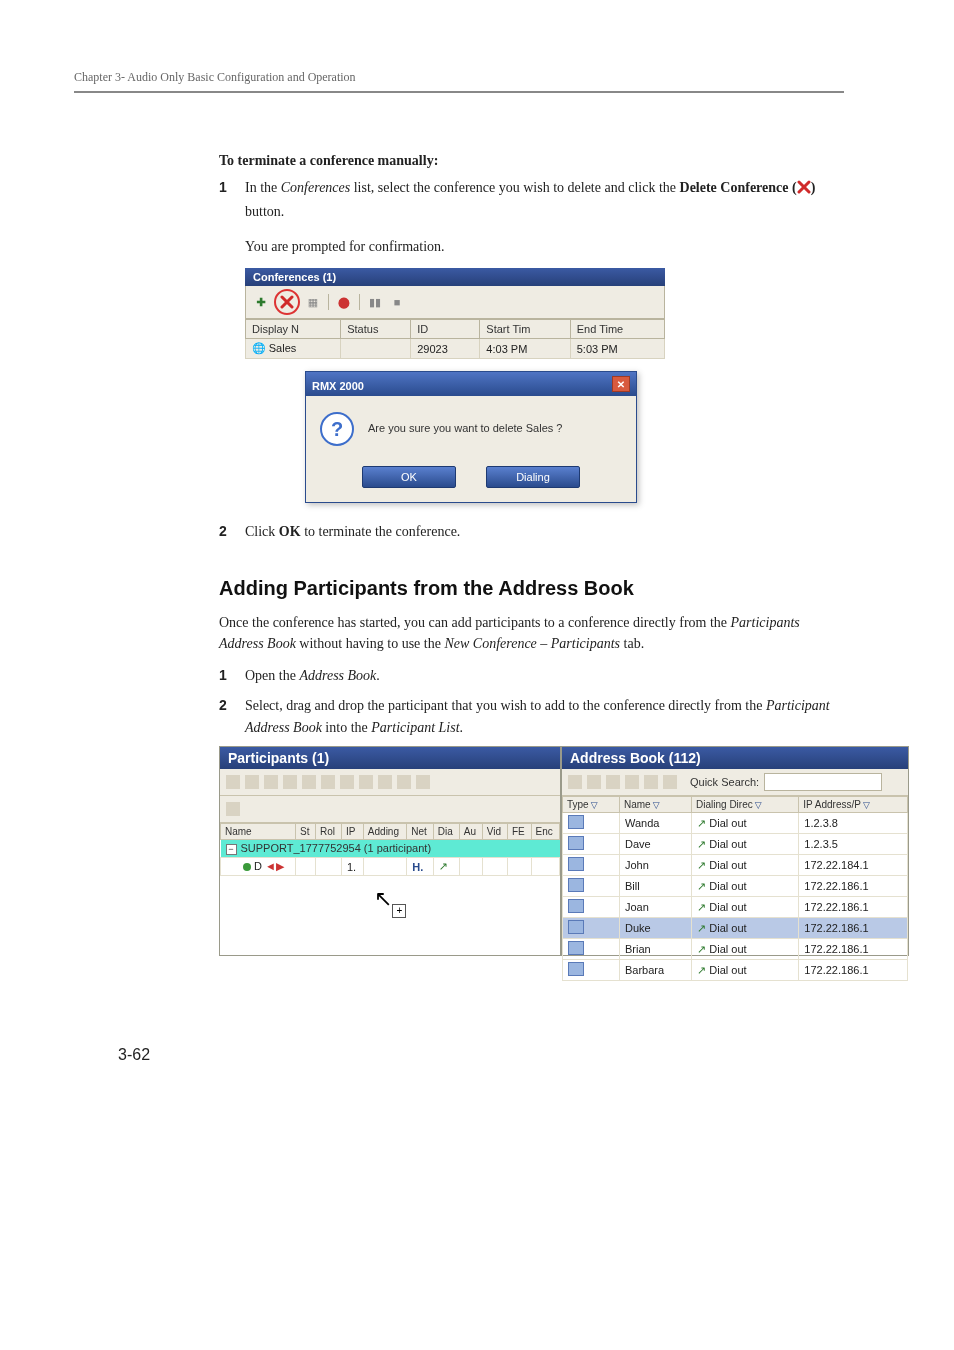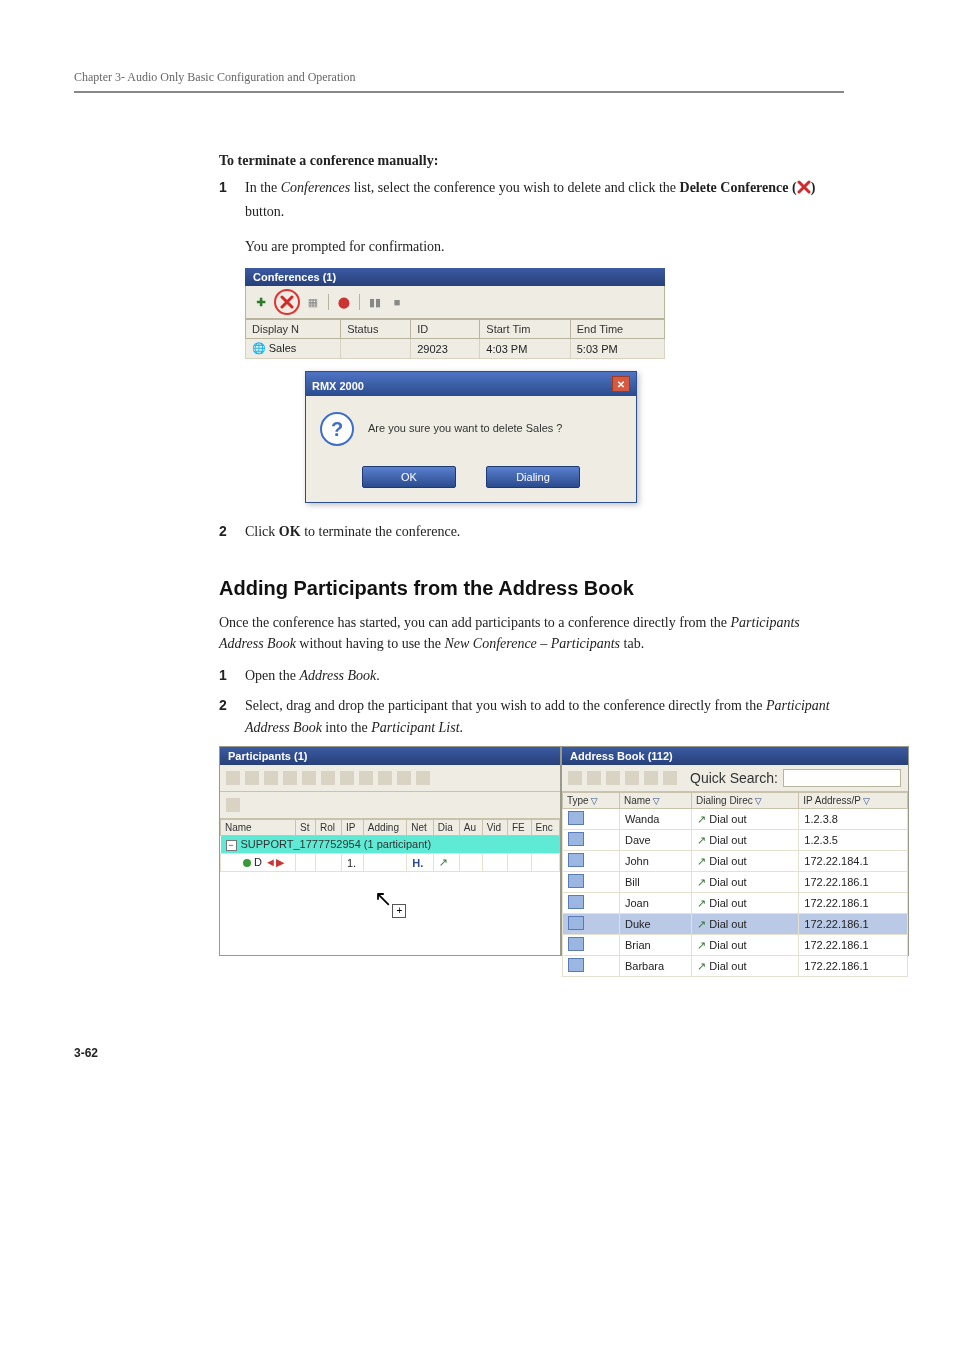--- a/index.html
+++ b/index.html
@@ -65,23 +65,24 @@
     margin: 34px 0 12px 0;
     color: #111;
   }
   .para {
     font-size: 14px;
     line-height: 1.55;
     margin: 0 0 10px 0;
   }
   .page-num {
     font-family: Arial, Helvetica, sans-serif;
-    font-weight: bold;
-    font-size: 12px;
+    font-weight: normal;
+    font-size: 16px;
     margin-top: 90px;
+    margin-left: 44px;
   }
 
   
   .shot1 {
     width: 420px;
     font-family: Tahoma, Arial, sans-serif;
     font-size: 11px;
     margin: 6px 0 18px 26px;
   }
   .conf-titlebar {
@@ -241,21 +242,21 @@
     flex-direction: column;
     background: #fff;
   }
   .panel-left { width: 340px; }
   .panel-right { flex: 1; }
   .panel-title {
     background: linear-gradient(#3b5aa3, #274079);
     color: #fff;
     font-weight: bold;
     padding: 3px 8px;
-    font-size: 11px;
+    font-size: 14px;
     display: flex;
     justify-content: space-between;
     align-items: center;
   }
   .panel-toolbar {
     background: #efece3;
     border-bottom: 1px solid #c9c3ad;
     padding: 3px 6px;
     display: flex;
     align-items: center;
@@ -263,21 +264,21 @@
     min-height: 20px;
   }
   .mini-icon {
     width: 14px;
     height: 14px;
     display: inline-block;
     background: #c9c3ad;
     opacity: .6;
   }
   .panel-toolbar .qs-label {
-    font-size: 14px;
+    font-size: 11px;
     color: #333;
     margin-left: 8px;
   }
   .panel-toolbar input {
     border: 1px solid #b9b49e;
     font-size: 11px;
     padding: 1px 3px;
     height: 14px;
     width: 110px;
   }

